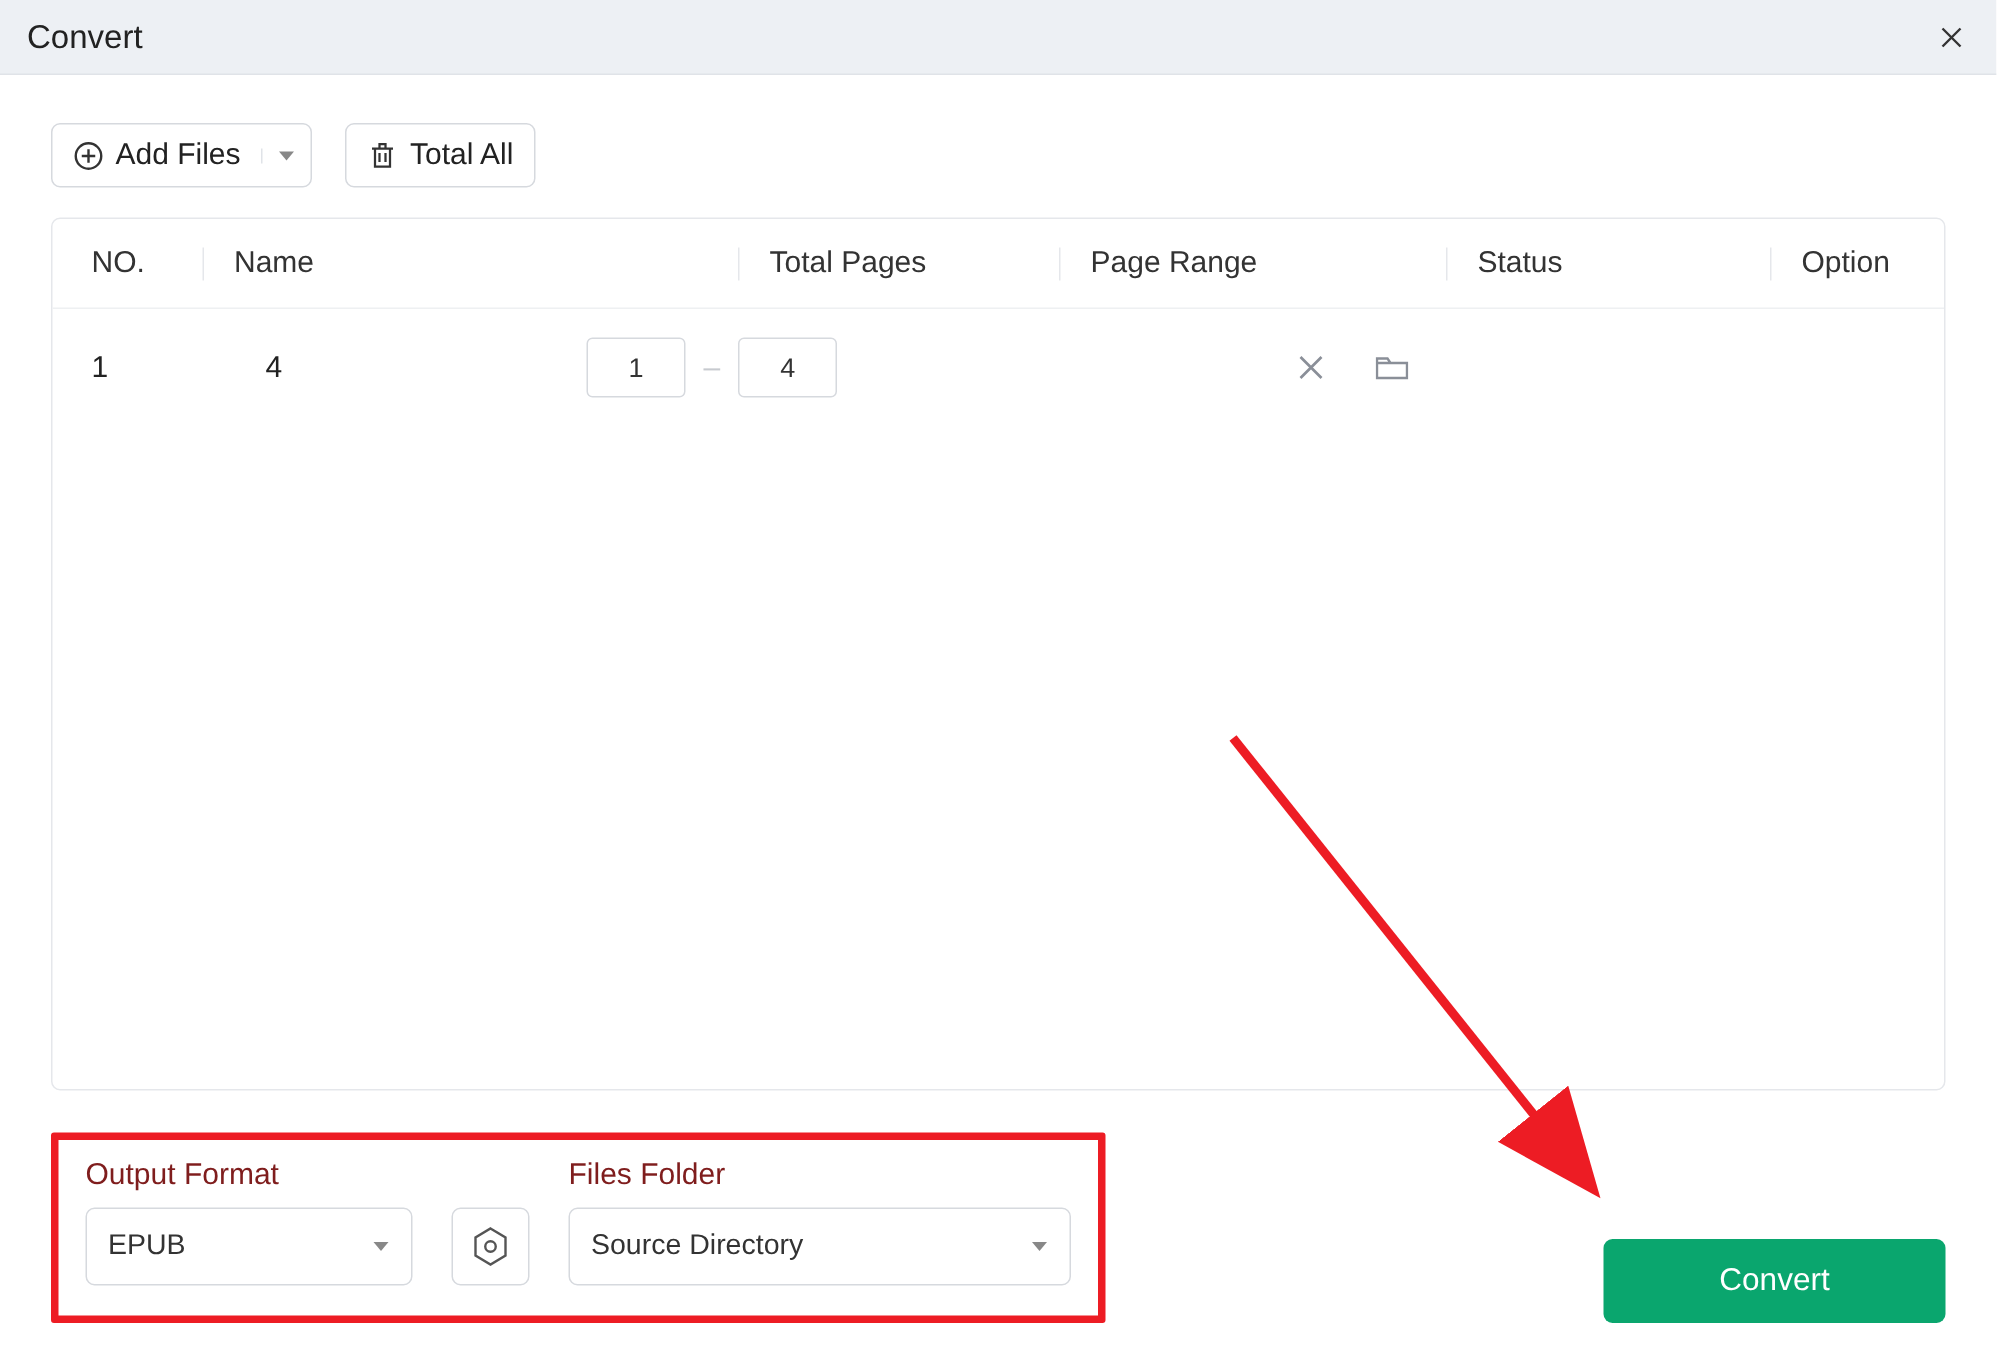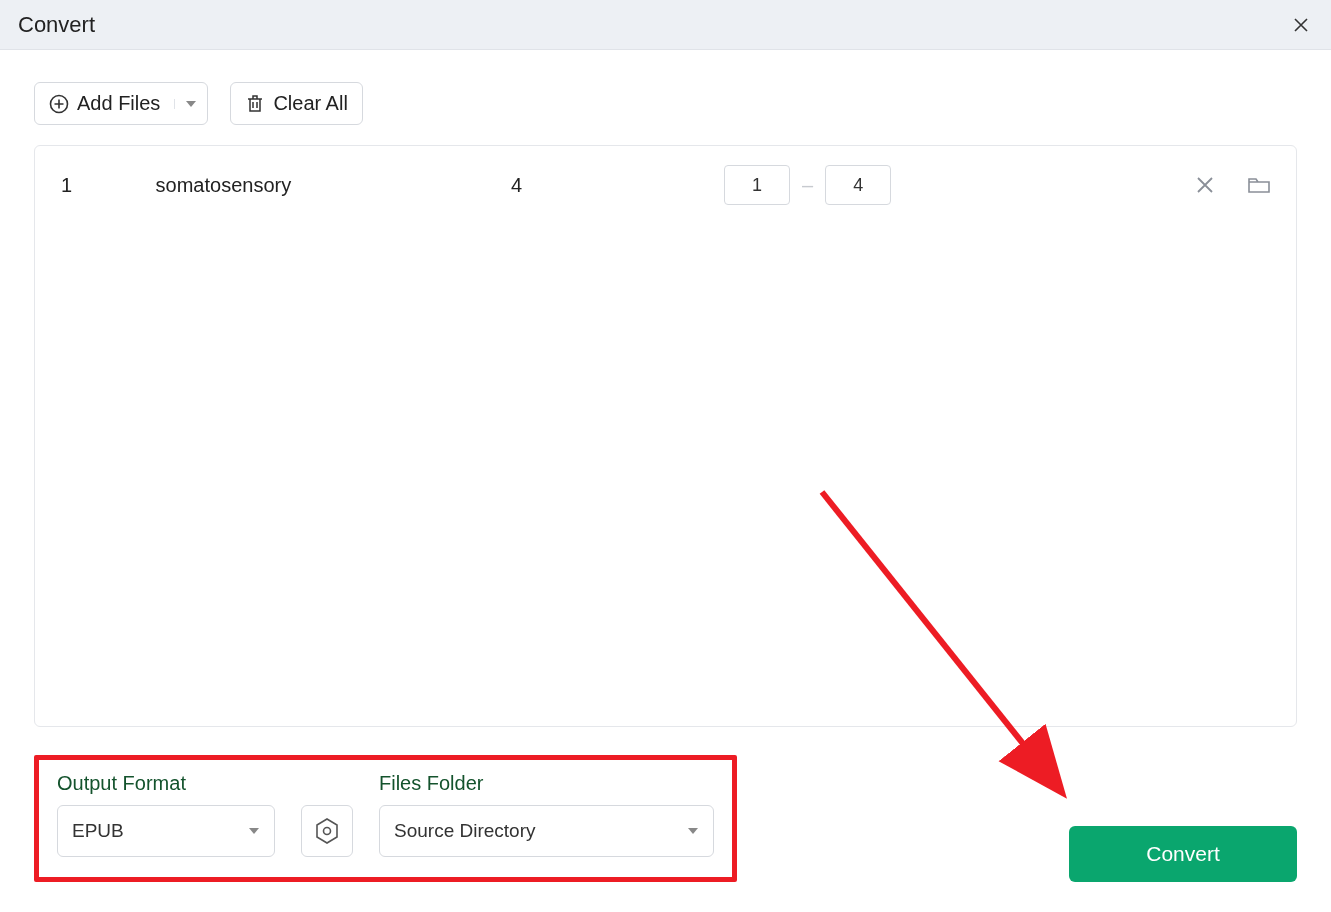--- a/index.html
+++ b/index.html
@@ -127,21 +127,21 @@
 }
 .highlight-box {
   border: 5px solid #ed1c24;
   border-radius: 2px;
   padding: 12px 18px 20px 18px;
   display: flex;
   gap: 26px;
   align-items: flex-end;
 }
 .form-group { display: flex; flex-direction: column; gap: 10px; }
-.form-label { font-size: 20px; color: #14532d; }
+.form-label { font-size: 20px; color: #7f1d1d; }
 .select {
   display: flex;
   align-items: center;
   justify-content: space-between;
   border: 1px solid #d6d9de;
   border-radius: 6px;
   height: 52px;
   padding: 0 14px;
   font-size: 19px;
   color: #333;
@@ -206,30 +206,42 @@
           <path d="M1 2 L6 8 L11 2 Z" fill="#888"></path>
         </svg>
     </span>
   </button>
   <button class="btn">
     <span class="icon">
       <svg width="20" height="20" viewBox="0 0 20 20">
           <path d="M3 5 H17 M5 5 V17 H15 V5 M8 2 H12 V5 H8 Z M8 8 V14 M12 8 V14" stroke="#333" stroke-width="1.5" fill="none"></path>
         </svg>
     </span>
-    <span>Clear All</span>
+    <span>Total All</span>
   </button>
 </div>
 
 <div class="table-wrap">
+  <div class="thead">
+    <div class="col-no">NO.</div>
+    <div class="col-sep"></div>
+    <div class="col-name">Name</div>
+    <div class="col-sep"></div>
+    <div class="col-pages">Total Pages</div>
+    <div class="col-sep"></div>
+    <div class="col-range">Page Range</div>
+    <div class="col-sep"></div>
+    <div class="col-status">Status</div>
+    <div class="col-sep"></div>
+    <div class="col-option">Option</div>
+  </div>
 
   <div class="trow">
     <div class="col-no">1</div>
     <div style="width:21px"></div>
-    <div class="col-name">somatosensory</div>
     <div style="width:21px"></div>
     <div class="col-pages">4</div>
     <div style="width:21px"></div>
     <div class="col-range">
       <div class="range-inputs">
         <input class="range-input" value="1" style="">
         <span class="range-dash">–</span>
         <input class="range-input" value="4" style="">
       </div>
     </div>

